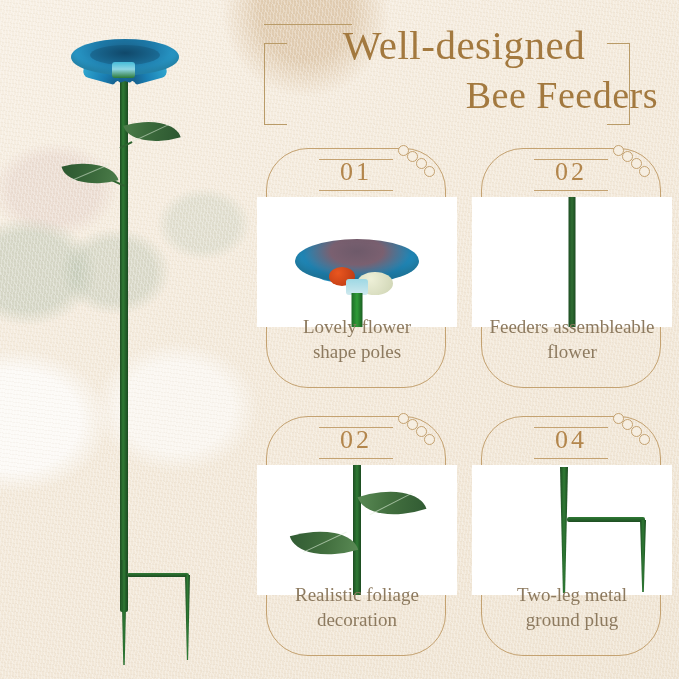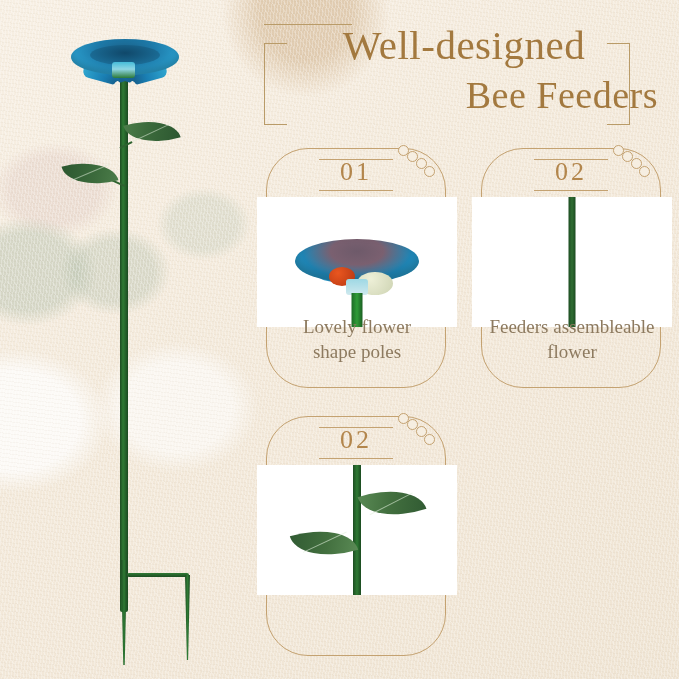--- a/index.html
+++ b/index.html
@@ -318,17 +318,41 @@
         <div class="bead" style="left:2px;top:2px;"></div>
         <div class="bead" style="left:11px;top:8px;"></div>
         <div class="bead" style="left:20px;top:15px;"></div>
         <div class="bead" style="left:28px;top:23px;"></div>
       </div>
       <div class="photo">
         <div class="c3-stem"></div>
         <div class="c3-leaf c3-la"></div>
         <div class="c3-leaf c3-lb"></div>
       </div>
-    </div>
-
+      <div class="cap">
+        <span>Realistic foliage</span><br>
+        <span>decoration</span>
+      </div>
+    </div>
+
+    <div class="card c4">
+      <div class="num-rule rule-top"></div>
+      <div class="num">04</div>
+      <div class="num-rule rule-bot"></div>
+      <div class="beads">
+        <div class="bead" style="left:2px;top:2px;"></div>
+        <div class="bead" style="left:11px;top:8px;"></div>
+        <div class="bead" style="left:20px;top:15px;"></div>
+        <div class="bead" style="left:28px;top:23px;"></div>
+      </div>
+      <div class="photo">
+        <div class="c4-v"></div>
+        <div class="c4-h"></div>
+        <div class="c4-leg"></div>
+      </div>
+      <div class="cap">
+        <span>Two-leg metal</span><br>
+        <span>ground plug</span>
+      </div>
+    </div>
 
   </div>
 </div>
 
 </body></html>

